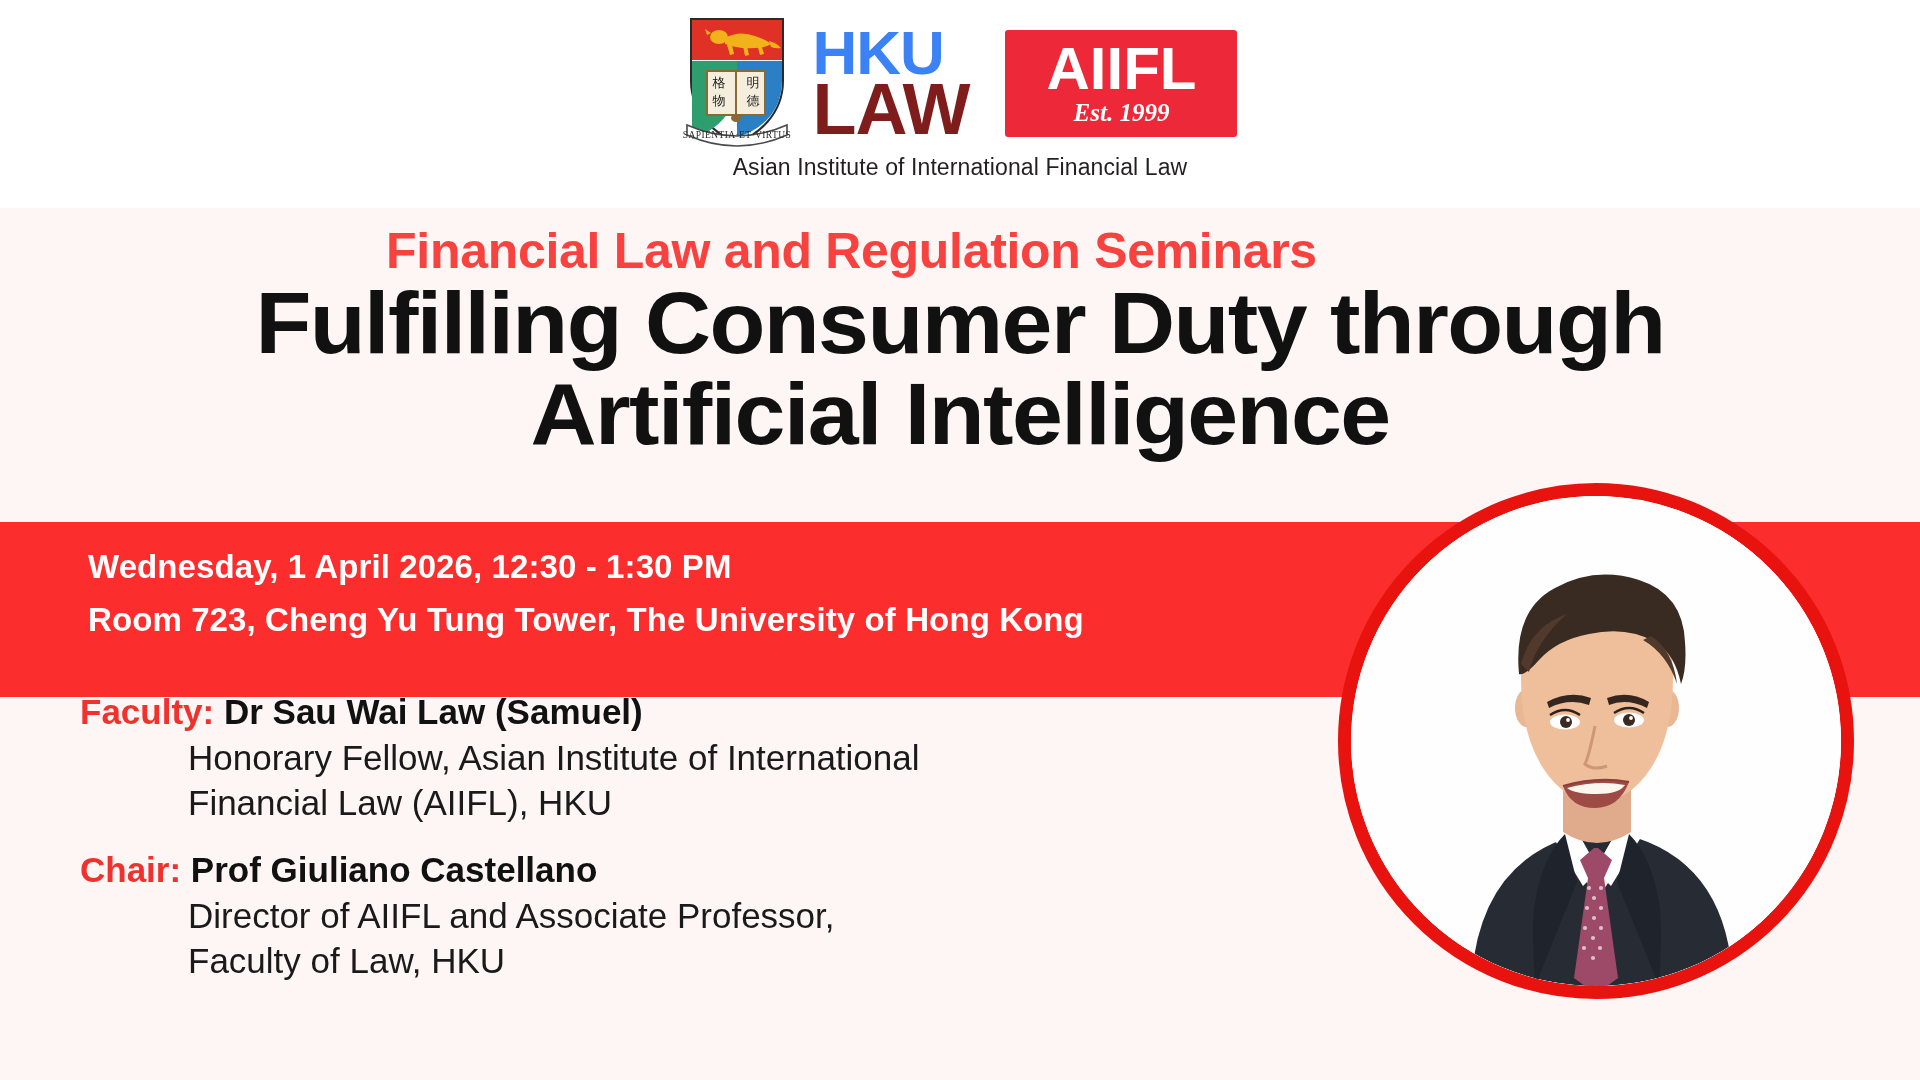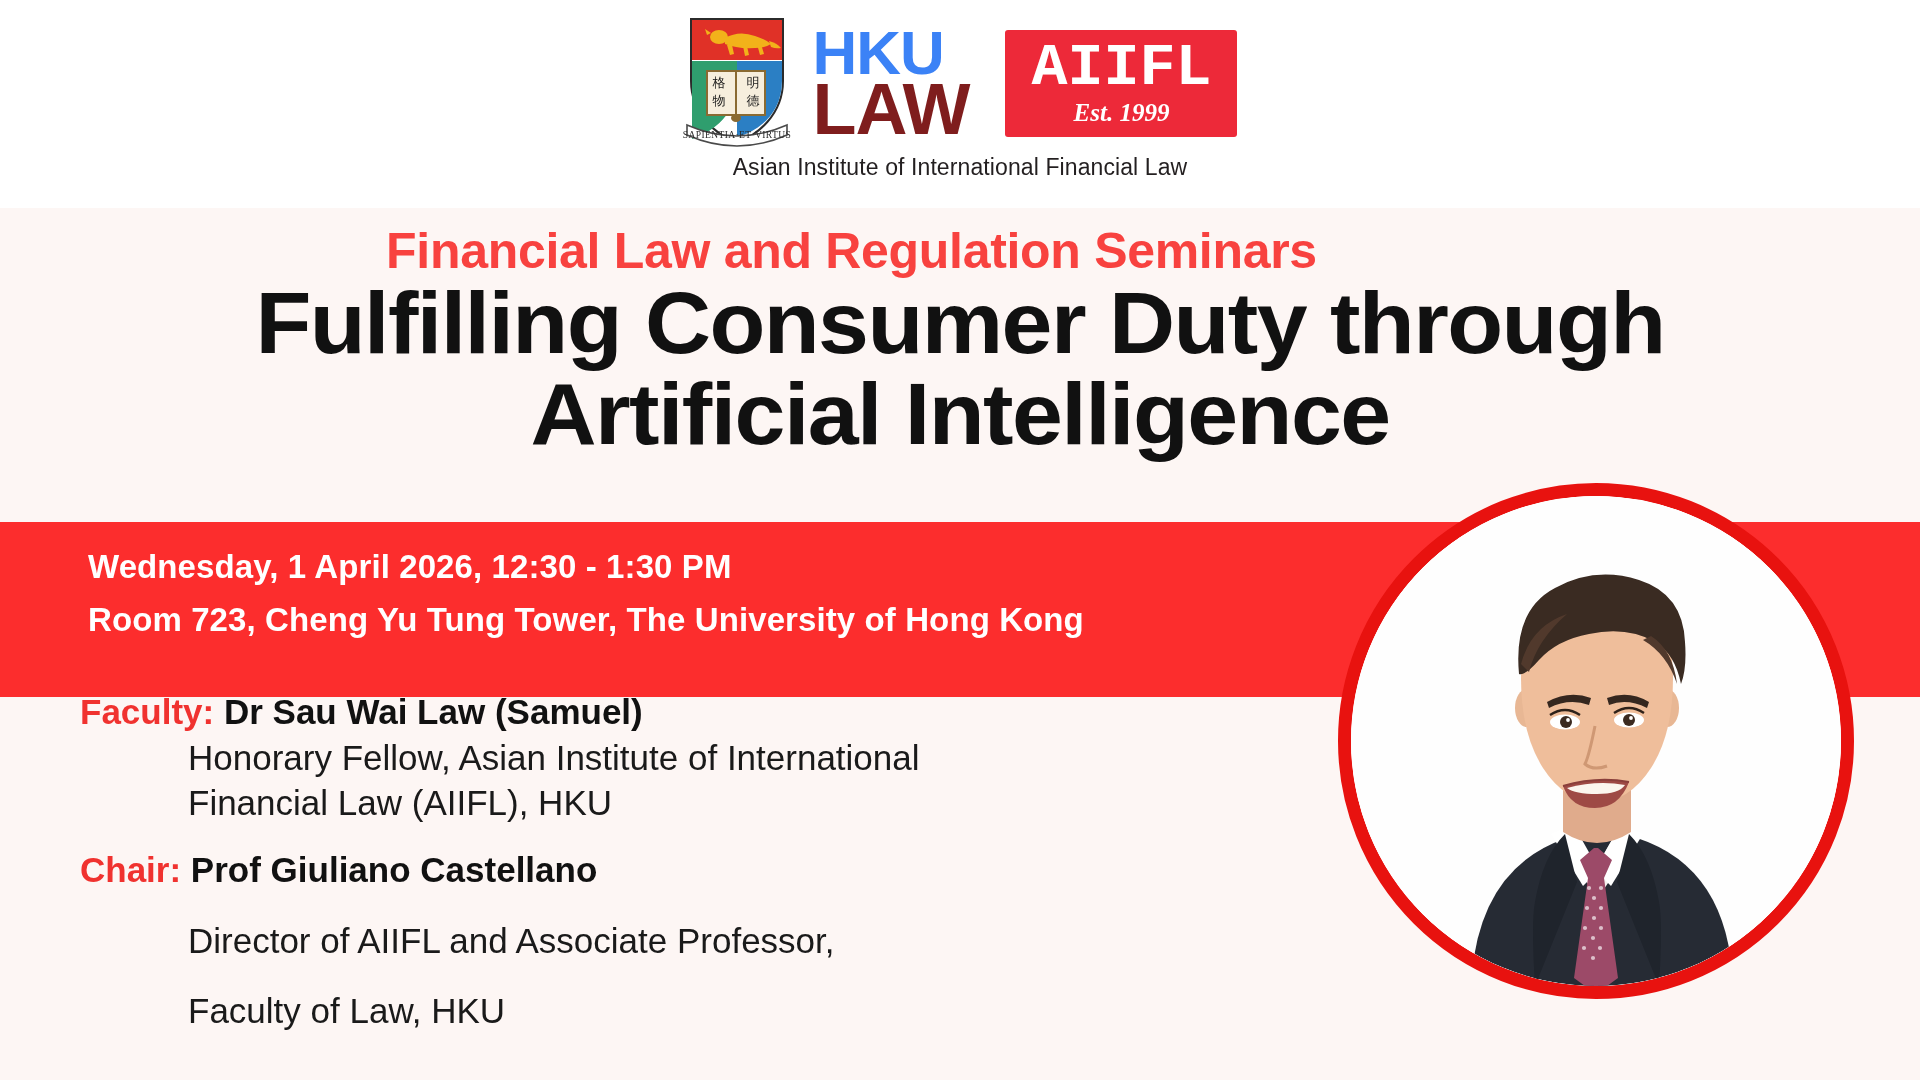--- a/index.html
+++ b/index.html
@@ -67,21 +67,21 @@
     align-items: center;
     justify-content: center;
     margin-left: 18px;
   }
   .aiifl-box .aiifl-word {
     color: #ffffff;
     font-weight: bold;
     font-size: 60px;
     line-height: 0.95;
     letter-spacing: 0px;
-    font-family: Liberation Mono, monospace;
+    font-family: Liberation Sans, sans-serif;
   }
   .aiifl-box .aiifl-est {
     color: #ffffff;
     font-style: italic;
     font-weight: bold;
     font-size: 25px;
     margin-top: 2px;
     font-family: Liberation Serif, serif;
   }
 
@@ -165,21 +165,21 @@
     font-weight: bold;
   }
   .person-affil {
     font-family: "Liberation Sans", sans-serif;
     font-size: 35px;
     color: #1a1a1a;
     font-weight: 400;
     line-height: 1.3;
     padding-left: 108px;
   }
-  .person-block.chair .person-affil { padding-left: 108px; margin-top: 25px; }
+  .person-block.chair .person-affil { padding-left: 108px; }
 
   
   .portrait-wrap {
     position: absolute;
     left: 1338px;
     top: 483px;
     width: 516px;
     height: 516px;
     border-radius: 50%;
     border: 13px solid #e8120f;

